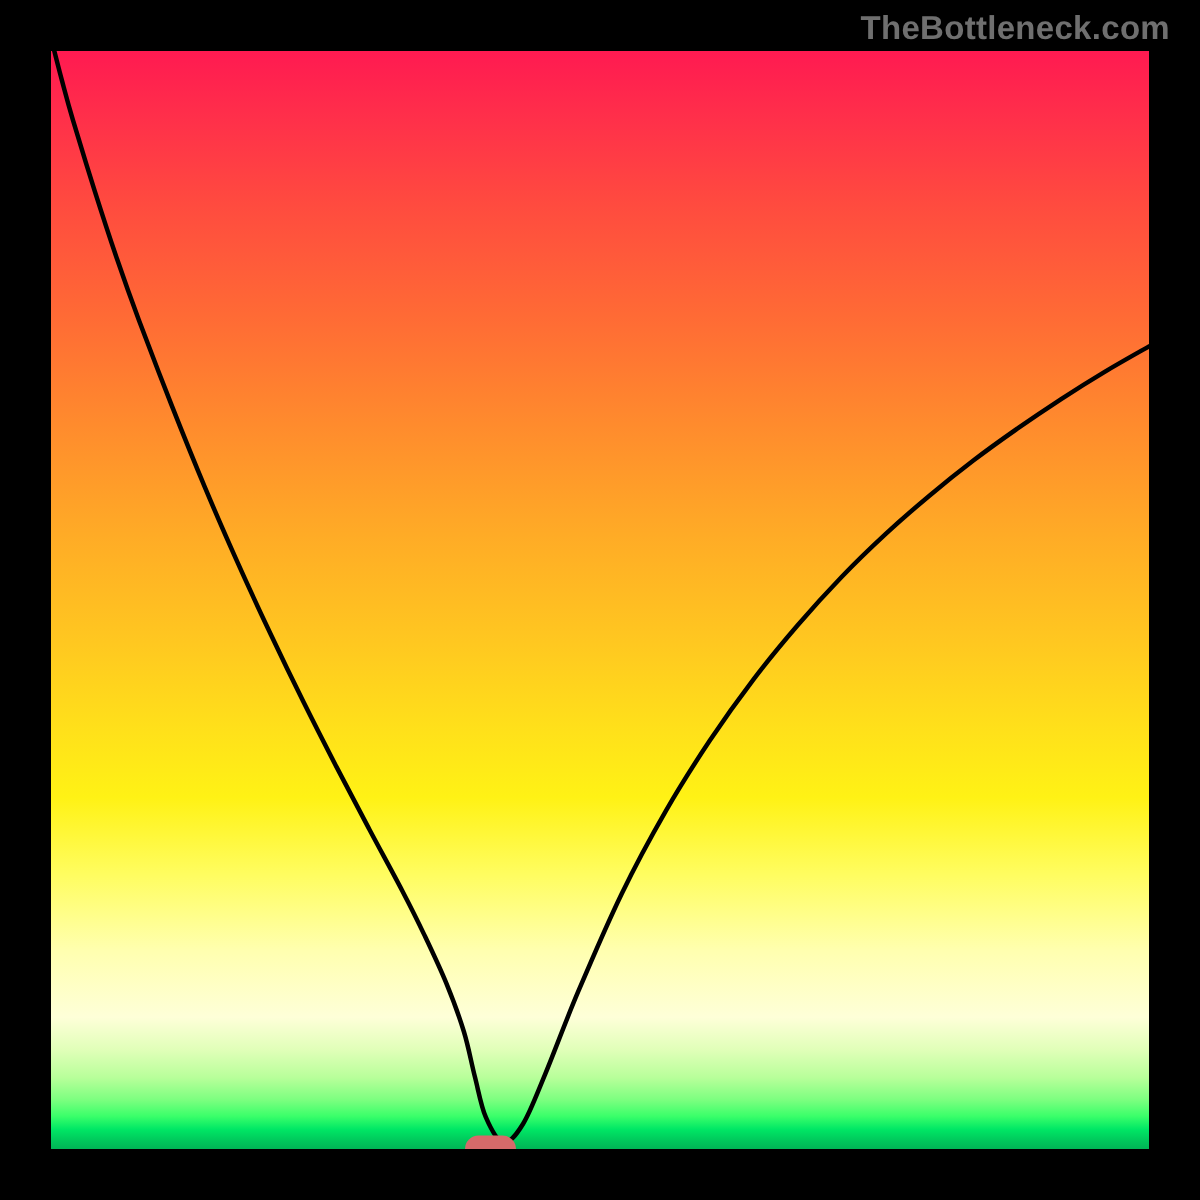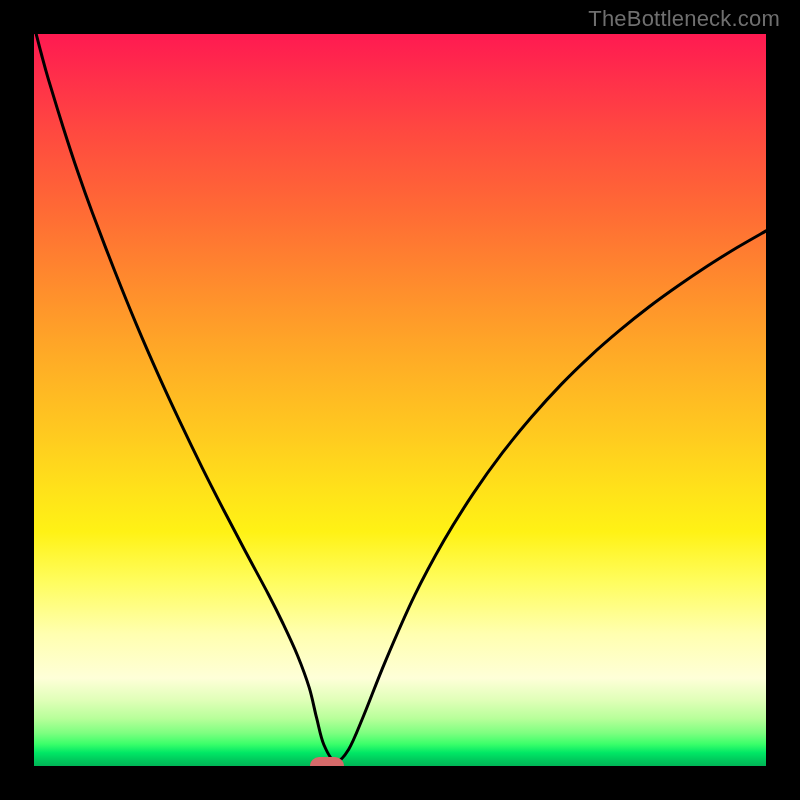--- a/index.html
+++ b/index.html
@@ -53,21 +53,21 @@
       #00b556 100%
     );
   }
   .attribution {
     position: absolute;
     top: 6px;
     right: 20px;
     color: #6f6f6f;
     font-size: 22px;
     letter-spacing: 0.2px;
-    font-weight: 400;
+    font-weight: 700;
     user-select: none;
   }
   svg.curve {
     position: absolute;
     inset: 0;
     width: 732px;
     height: 732px;
   }
   .marker {
     position: absolute;

